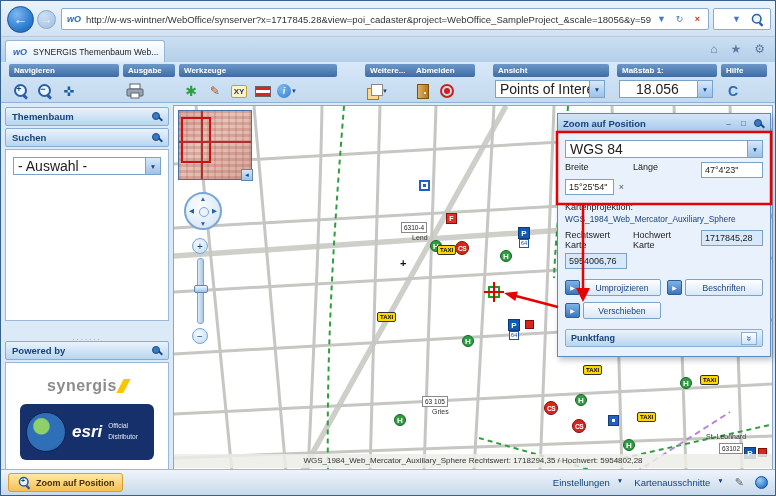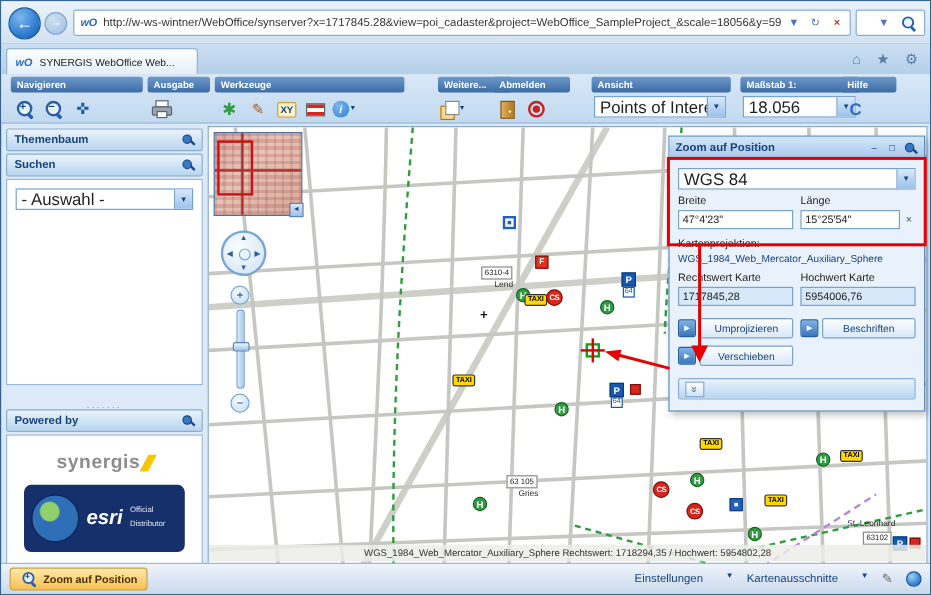--- a/index.html
+++ b/index.html
@@ -49,21 +49,21 @@
 .ic-layers::before{content:"";position:absolute;left:0;top:4px;width:10px;height:10px;background:#ffd890;border:1px solid #b07820}
 .ic-layers::after{content:"";position:absolute;left:4px;top:0;width:10px;height:10px;background:#fff;border:1px solid #888}
 .ic-door{width:12px;height:15px;background:linear-gradient(90deg,#e0b060,#b07820);border:1px solid #7a5210;position:relative}
 .ic-door::after{content:"";position:absolute;right:2px;top:7px;width:2px;height:2px;border-radius:50%;background:#fff}
 .ic-logout{width:14px;height:14px;border-radius:50%;border:2px solid #cc2020;position:relative}
 .ic-logout::after{content:"";position:absolute;left:2px;top:2px;width:6px;height:6px;border-radius:50%;background:#cc2020}
 .ic-c{font-size:14px;font-weight:bold;color:#2a6bbf;font-style:normal}
 
 .selbox{height:18px;background:#fff;border:1px solid #7aa3cc;display:flex;align-items:center}
 .selval{flex:1;font-size:14px;color:#222;padding:0 4px;white-space:nowrap;overflow:hidden}
-.selval.right{text-align:left;padding-right:6px}
+.selval.right{text-align:center;padding-right:6px}
 .selarrow{width:15px;height:100%;background:linear-gradient(180deg,#d7e8fa,#9cc2ea);border-left:1px solid #7aa3cc;color:#17457f;font-size:6.5px;display:flex;align-items:center;justify-content:center;flex:none}
 .selarrow i{font-style:normal}
 
 
 .sidebar{position:absolute;left:4px;top:106px;width:164px;bottom:28px}
 .phead{height:19px;background:linear-gradient(180deg,#eaf3fc,#b9d5ee);border:1px solid #89aed6;border-radius:2px;display:flex;align-items:center;padding:0 6px;margin-bottom:2px}
 .phead .ptxt{flex:1;font-size:9.5px;font-weight:bold;color:#16427e}
 .pin{position:relative;width:11px;height:11px;display:inline-block;flex:none}
 .pin::before{content:"";position:absolute;left:1px;top:1px;width:6px;height:6px;border-radius:50%;background:#3a78c2;border:1px solid #1a4a8a}
 .pin::after{content:"";position:absolute;left:7px;top:7px;width:5px;height:2px;background:#1a4a8a;transform:rotate(45deg)}
@@ -124,21 +124,21 @@
 
 
 .dialog{position:absolute;left:556px;top:112px;width:214px;z-index:20;border:1px solid #5a8cc0;background:#e9f2fc;box-shadow:2px 3px 6px rgba(0,0,0,.25)}
 .dlg-title{height:19px;background:linear-gradient(180deg,#d3e6f9,#a6c8ec);display:flex;align-items:center;padding:0 5px;border-bottom:1px solid #8ab0d8}
 .dlg-title-text{flex:1;font-size:9.5px;font-weight:bold;color:#16427e}
 .dlg-btn{width:13px;height:13px;margin-left:2px;display:flex;align-items:center;justify-content:center;font-size:8px;color:#16427e}
 .dlg-btn i{font-style:normal}
 .dlg-body{padding:7px 7px 9px}
 .fld-label{font-size:9px;color:#222;margin-bottom:2px}
 .selbox.wide{margin-bottom:4px}
-.two-col{display:grid;grid-template-columns:1fr 1fr;column-gap:6px;row-gap:1px}
+.two-col{display:grid;grid-template-columns:1fr 1fr 1fr;column-gap:6px;row-gap:1px}
 .txt{width:100%;height:16px;border:1px solid #7aa3cc;font-size:9px;padding:0 3px;background:#fff;font-family:inherit;color:#222}
 .txt.ro{background:#d6e8fa}
 .lng-wrap{display:flex;align-items:center;gap:2px}
 .clear-x{font-size:9px;color:#555;width:11px;text-align:center;flex:none}
 .clear-x i{font-style:normal}
 .kp-val{font-size:8.4px;color:#16427e;margin:1px 0 6px;white-space:nowrap;overflow:hidden}
 .mt7{margin-top:7px}
 .mt2{margin-top:2px}
 .btn-grid{display:grid;grid-template-columns:1fr 1fr;gap:6px;margin-top:10px}
 .dlg-action{display:flex;align-items:center;gap:3px}
@@ -150,21 +150,21 @@
 .pf-btn{width:16px;height:13px;border:1px solid #89aed6;background:linear-gradient(180deg,#fff,#cfe2f5);display:flex;align-items:center;justify-content:center}
 .rot90{display:inline-block;transform:rotate(90deg);font-size:9px;color:#16427e;line-height:1;font-style:normal}
 
 
 .anno{position:absolute;left:0;top:0;width:776px;height:496px;z-index:50;pointer-events:none}
 
 
 .statusbar{position:absolute;left:0;right:0;bottom:0;height:26px;background:linear-gradient(180deg,#eef4fb,#c9d9ec);border-top:1px solid #9ab8d8;display:flex;align-items:center;padding:0 7px;gap:8px}
 .active-tool{height:19px;background:linear-gradient(180deg,#ffe9a8,#f5c054);border:1px solid #d89e2e;border-radius:3px;display:flex;align-items:center;gap:3px;padding:0 7px;font-size:9px;font-weight:bold;color:#4a3000}
 .sb-right{margin-left:auto;display:flex;align-items:center;gap:11px}
-.sb-link{font-size:9.5px;color:#16427e;display:flex;align-items:flex-start;gap:19px}
+.sb-link{font-size:9.5px;color:#16427e;display:flex;align-items:flex-start;gap:7px}
 .sb-arr{font-size:6.5px;color:#16427e;font-style:normal}
 .sb-ico{font-size:11px;color:#666;font-style:normal}
 .sb-globe{width:13px;height:13px;border-radius:50%;background:radial-gradient(circle at 35% 30%,#9fd0f5,#2f7fd0 70%,#1a5ca8);border:1px solid #16519b}
 </style>
 </head>
 <body>
 
 <div class="window">
 
   <div class="browser-bar">
@@ -181,21 +181,21 @@
       <i class="aico">▼</i>
       <span class="mag sm">
           <i></i>
         </span>
     </div>
   </div>
 
   <div class="tab-row">
     <div class="tab">
       <span class="fav">wO</span>
-      <span class="ttl">SYNERGIS WebOffice Web...</span>
+      <span class="ttl">SYNERGIS Themenbaum Web...</span>
     </div>
     <div class="tab-icons">
       <i>⌂</i>
       <i>★</i>
       <i>⚙</i>
     </div>
   </div>
 
   <div class="toolbar">
     <div class="tgroup" style="left:8px;width:110px">
@@ -284,21 +284,21 @@
       <div class="thead">Maßstab 1:</div>
       <div class="ticons">
         <div class="selbox" style="width:94px">
           <span class="selval right">18.056</span>
           <span class="selarrow">
               <i>▼</i>
             </span>
         </div>
       </div>
     </div>
-    <div class="tgroup" style="left:700px;width:46px">
+    <div class="tgroup" style="left:720px;width:46px">
       <div class="thead">Hilfe</div>
       <div class="ticons">
         <span class="tbtn">
             <i class="ic-c">C</i>
           </span>
       </div>
     </div>
   </div>
 
   <div class="sidebar">
@@ -539,20 +539,21 @@
           <span class="act-lbl">Beschriften</span>
         </div>
         <div class="dlg-action">
           <span class="act-ic">
               <i>▶</i>
             </span>
           <span class="act-lbl">Verschieben</span>
         </div>
       </div>
       <div class="punktfang">
+        <span class="ptxt">Punktfang</span>
         <span class="pf-btn">
             <i class="rot90">»</i>
           </span>
       </div>
     </div>
   </div>
 
   <svg class="anno" width="776" height="496" viewBox="0 0 776 496">
     <rect x="556" y="131" width="214" height="72" fill="none" stroke="#e60000" stroke-width="2.5"></rect>
     <line x1="582" y1="203" x2="582" y2="288" stroke="#e60000" stroke-width="2.5"></line>

